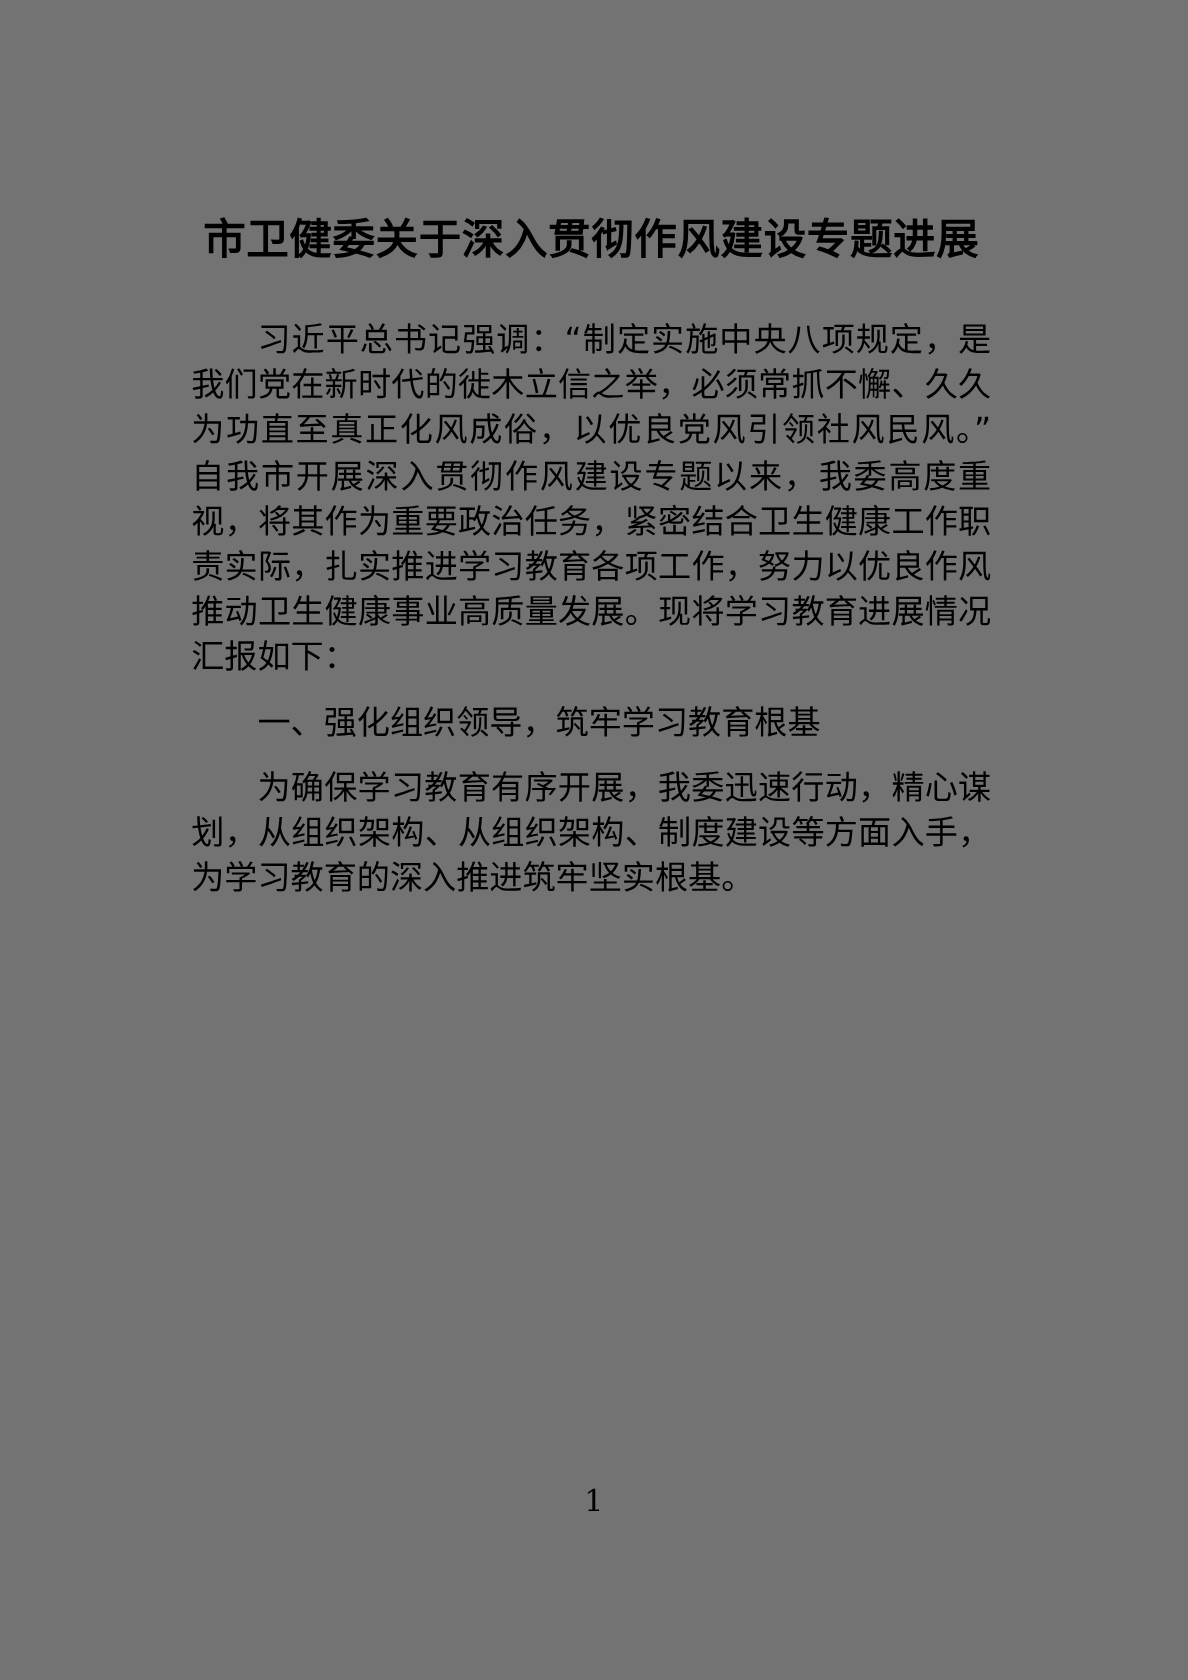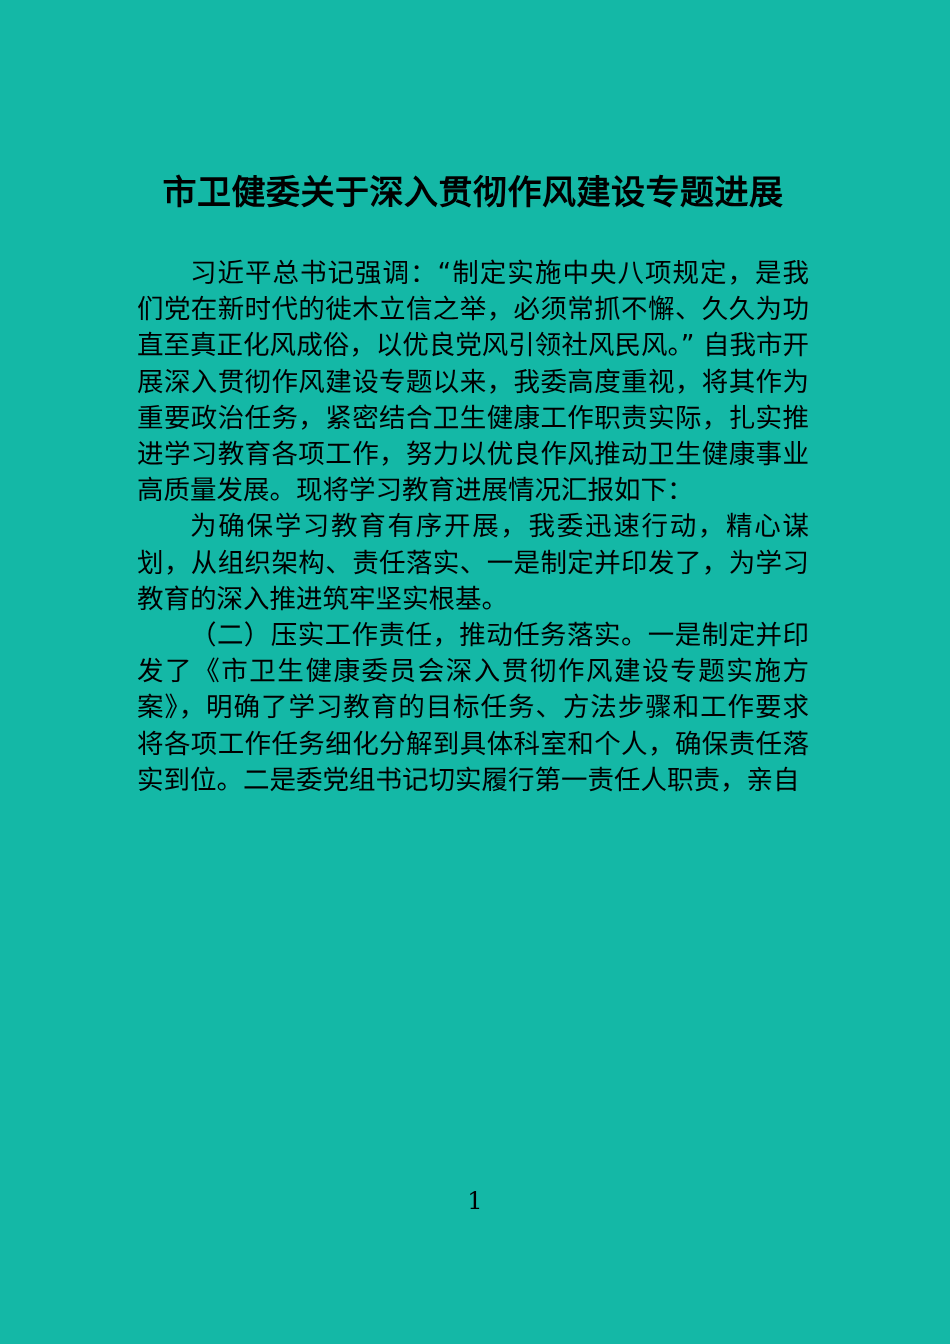--- a/index.html
+++ b/index.html
@@ -11,21 +11,21 @@
   body {
     font-family: "DejaVu Sans", "Liberation Sans", sans-serif;
     color: #000000;
     -webkit-font-smoothing: antialiased;
   }
 
   .page {
     position: relative;
     width: 950px;
     height: 1344px;
-    background: #14b8a6;
+    background: #737373;
     margin: 0 auto;
     overflow: hidden;
     box-sizing: border-box;
   }
 
   .page-body {
     position: absolute;
     left: 137px;
     top: 0;
     width: 672px;
@@ -52,21 +52,21 @@
   .title-line.line-2 {
     letter-spacing: 0.5px;
   }
 
   
   .body-block {
     margin-top: 38px;
   }
 
   p.para {
-    margin: 0;
+    margin: 16px;
     padding: 0;
     font-family: "DejaVu Sans", "Liberation Sans", sans-serif;
     font-size: 26.5px;
     line-height: 36.2px;
     color: #000000;
     text-align: justify;
     text-justify: inter-character;
     letter-spacing: 0px;
     word-break: break-all;
   }
@@ -96,24 +96,24 @@
   <div class="page-body">
 
     <h1 class="doc-title">
       <span class="title-line line-1">市卫健委关于深入贯彻作风建设专题进展</span>
     </h1>
 
     <div class="body-block">
 
       <p class="para indent">习近平总书记强调：“制定实施中央八项规定，是我们党在新时代的徙木立信之举，必须常抓不懈、久久为功直至真正化风成俗，以优良党风引领社风民风。” 自我市开展深入贯彻作风建设专题以来，我委高度重视，将其作为重要政治任务，紧密结合卫生健康工作职责实际，扎实推进学习教育各项工作，努力以优良作风推动卫生健康事业高质量发展。现将学习教育进展情况汇报如下：</p>
 
+      <p class="para indent">一、强化组织领导，筑牢学习教育根基</p>
 
-      <p class="para indent">为确保学习教育有序开展，我委迅速行动，精心谋划，从组织架构、责任落实、一是制定并印发了，为学习教育的深入推进筑牢坚实根基。</p>
+      <p class="para indent">为确保学习教育有序开展，我委迅速行动，精心谋划，从组织架构、从组织架构、制度建设等方面入手，为学习教育的深入推进筑牢坚实根基。</p>
 
 
-      <p class="para indent">（二）压实工作责任，推动任务落实。一是制定并印发了《市卫生健康委员会深入贯彻作风建设专题实施方案》，明确了学习教育的目标任务、方法步骤和工作要求将各项工作任务细化分解到具体科室和个人，确保责任落实到位。二是委党组书记切实履行第一责任人职责，亲自</p>
 
     </div>
   </div>
 
   <div class="page-number">1</div>
 
 </div>
 
 </body></html>

